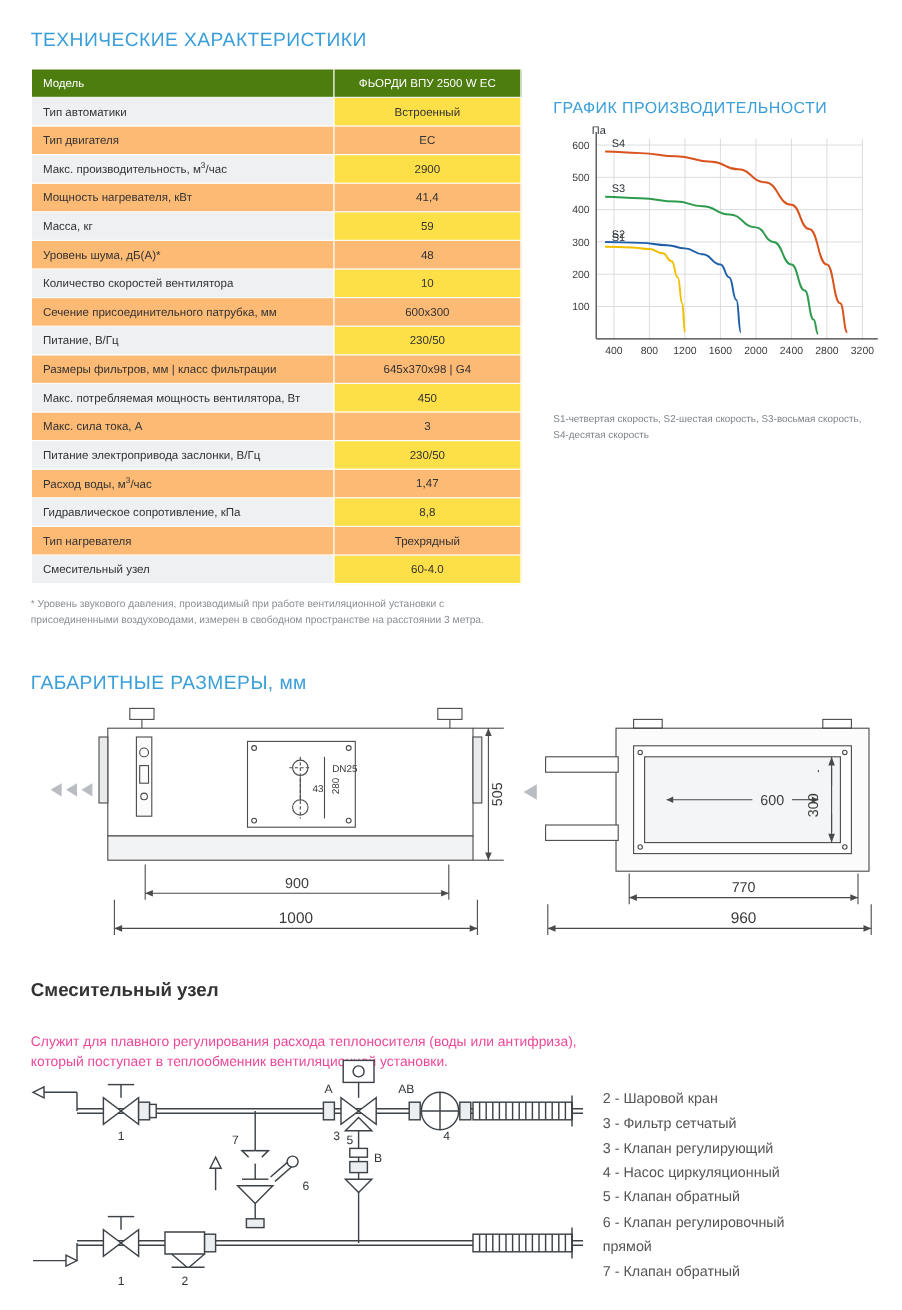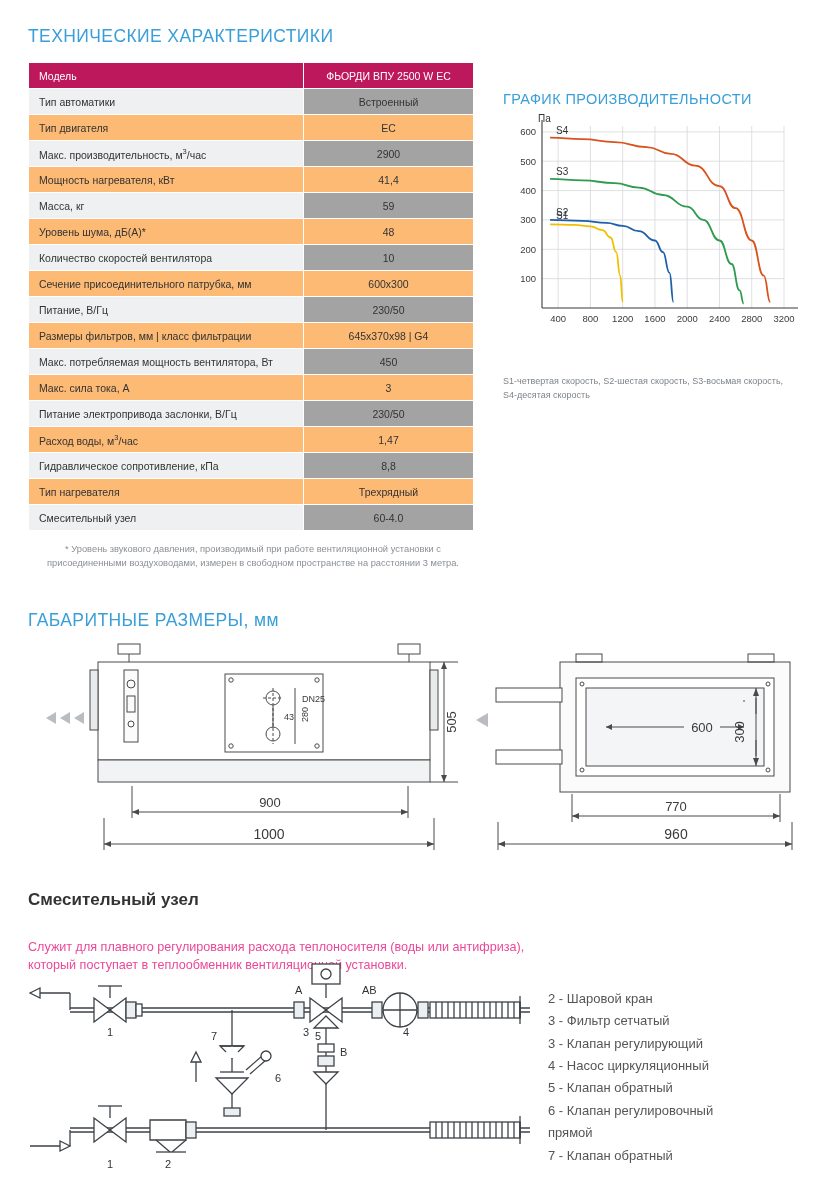--- a/index.html
+++ b/index.html
@@ -34,35 +34,35 @@
     border-collapse: collapse;
     font-size: 10.5px;
   }
   #spec-table th, #spec-table td {
     border: 1px solid #ffffff;
     padding: 0 10px;
     height: 26px;
     vertical-align: middle;
   }
   #spec-table thead th {
-    background: #be185d;
+    background: #4d7c0f;
     color: #ffffff;
     font-weight: normal;
     text-align: left;
     font-size: 10.5px;
   }
   #spec-table thead th.val { text-align: center; }
   #spec-table td.name { background: #eef0f2; width: 275px; color: #333; margin-top: 27px; }
-  #spec-table td.val  { background: #a3a3a3; text-align: center; color: #333; }
+  #spec-table td.val  { background: #fde047; text-align: center; color: #333; }
   #spec-table tr.alt td.name,
   #spec-table tr.alt td.val { background: #fdba74; }
 
   .note {
     position: absolute; left: 28px; top: 543px; width: 450px;
-    font-size: 9.3px; color: #8a8f94; line-height: 1.5; text-align: center;
+    font-size: 9.3px; color: #8a8f94; line-height: 1.5;
   }
 
   
   #chart-wrap { position: absolute; left: 500px; top: 112px; width: 300px; height: 260px; }
   #chart-svg  { display: block; }
   .chart-legend {
     position: absolute; left: 503px; top: 375px; width: 290px;
     font-size: 9px; color: #7d8388; line-height: 1.5;
   }
 

